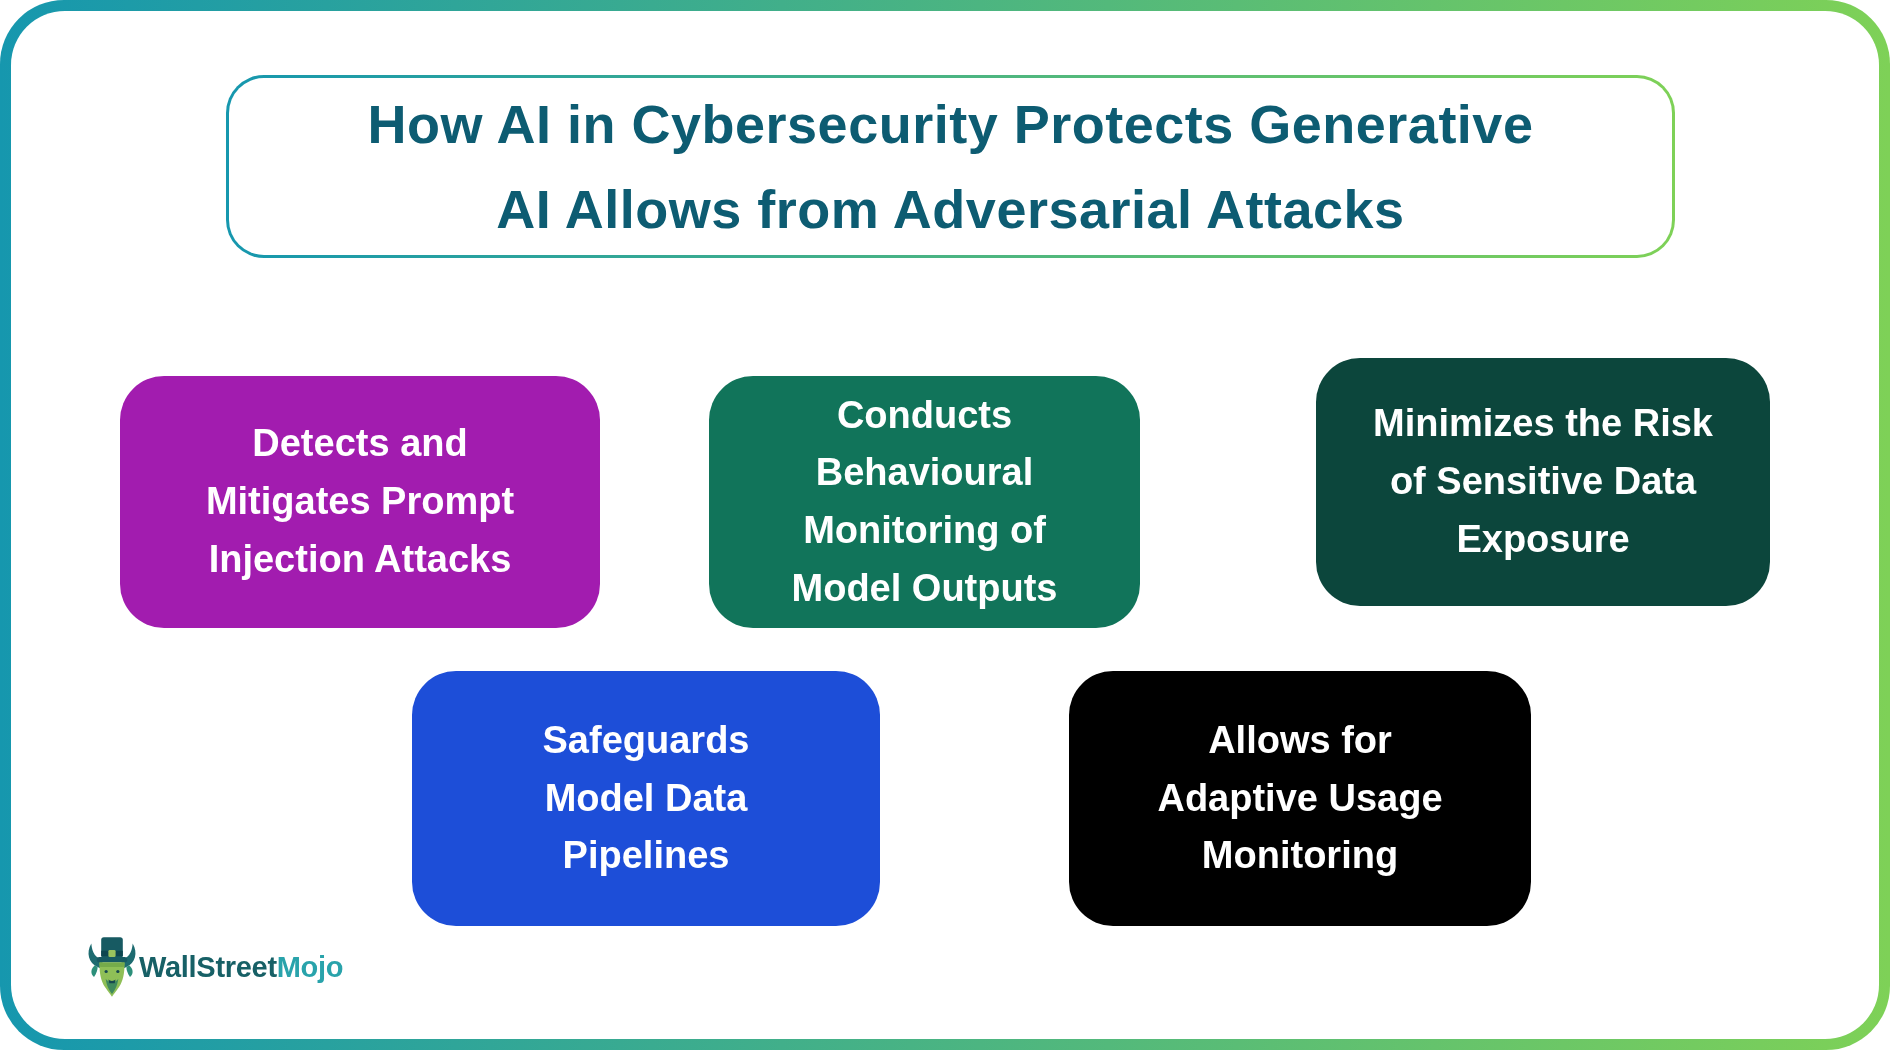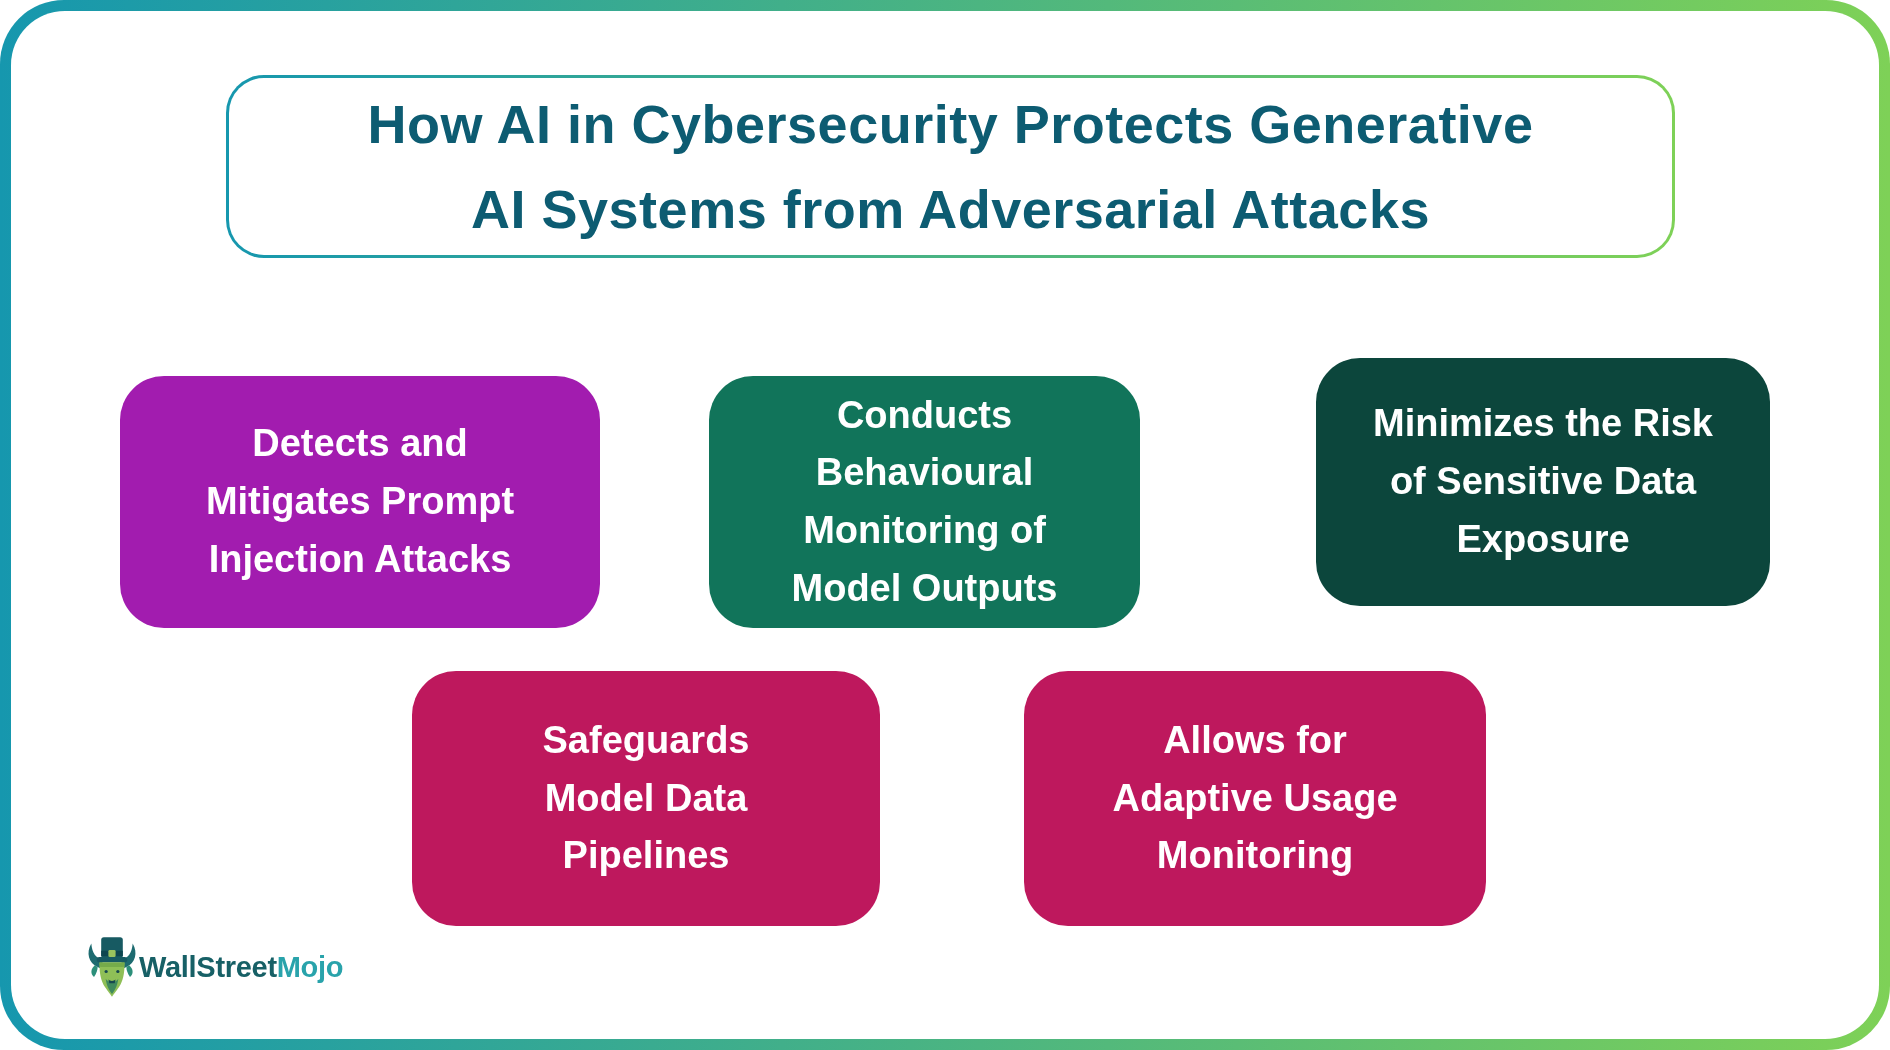--- a/index.html
+++ b/index.html
@@ -107,21 +107,21 @@
 
 <div class="stage">
 
   <div class="frame">
     <div class="frame-inner"></div>
   </div>
 
   <div class="title-box">
     <div class="title-inner">
       <div class="title-text">How AI in Cybersecurity Protects Generative
-AI Systems from Adversarial Attacks</div>
+AI Allows from Adversarial Attacks</div>
     </div>
   </div>
 
   <div class="card card-1" style="background: #a21caf;">
     <div class="card-label">Detects and
 Mitigates Prompt
 Injection Attacks</div>
   </div>
 
   <div class="card card-2" style="background: rgb(17, 116, 90);">
@@ -130,27 +130,27 @@
 Monitoring of
 Model Outputs</div>
   </div>
 
   <div class="card card-3" style="background: rgb(12, 70, 60);">
     <div class="card-label">Minimizes the Risk
 of Sensitive Data
 Exposure</div>
   </div>
 
-  <div class="card card-4" style="background: #be185d;">
+  <div class="card card-4" style="background: #1d4ed8;">
     <div class="card-label">Safeguards
 Model Data
 Pipelines</div>
   </div>
 
-  <div class="card card-5" style="background: #be185d;">
+  <div class="card card-5" style="background: #000000; margin-left: 45px;">
     <div class="card-label">Allows for
 Adaptive Usage
 Monitoring</div>
   </div>
 
   <div class="logo">
     <svg viewBox="0 0 60 72" aria-hidden="true">
 
       <path d="M14,36 C4,32 1,20 7,10 C8,21 12,26 20,28 L18,38 Z" fill="#1d6b70"></path>
       <path d="M11,34 C6,38 6,44 10,47 C13,43 14,39 14,36 Z" fill="#2c8f7a"></path>

